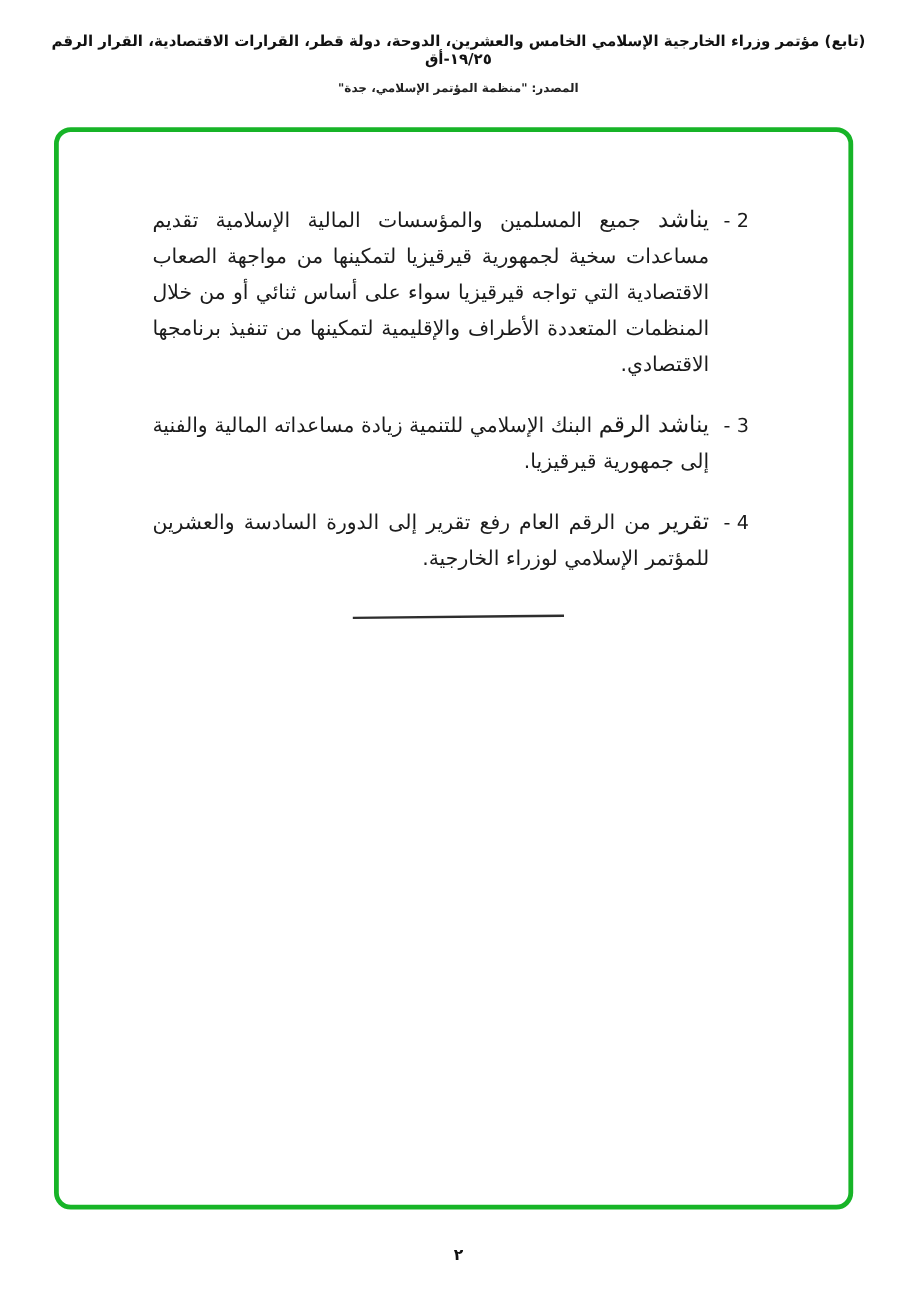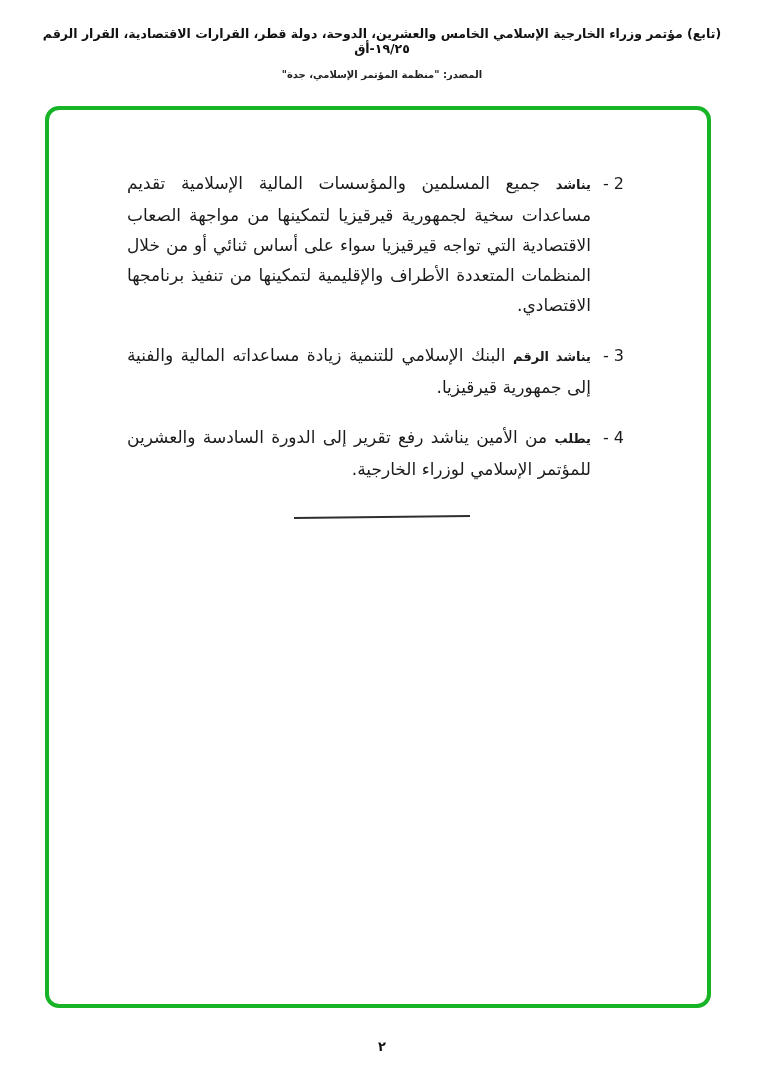--- a/index.html
+++ b/index.html
@@ -71,22 +71,22 @@
     direction: ltr;
     text-align: left;
     font-size: 16px;
     padding-top: 1px;
     white-space: nowrap;
   }
   .item .text {
     flex: 1;
   }
   .item .lead {
-    font-weight: bold;
-    font-size: 13px;
+    font-weight: normal;
+    font-size: 19px;
     letter-spacing: 0.5px;
   }
   .divider {
     width: 176px;
     border-top: 2px solid #2e2e2e;
     margin: 32px auto 0 auto;
     transform: rotate(-0.6deg);
   }
   
   .page-number {
@@ -118,21 +118,21 @@
         <div class="text"><span class="lead">يناشد</span> <span>جميع المسلمين والمؤسسات المالية الإسلامية تقديم مساعدات سخية لجمهورية قيرقيزيا لتمكينها من مواجهة الصعاب الاقتصادية التي تواجه قيرقيزيا سواء على أساس ثنائي أو من خلال المنظمات المتعددة الأطراف والإقليمية لتمكينها من تنفيذ برنامجها الاقتصادي.</span></div>
       </div>
 
       <div class="item">
         <div class="marker">- 3</div>
         <div class="text"><span class="lead">يناشد الرقم</span> <span>البنك الإسلامي للتنمية زيادة مساعداته المالية والفنية إلى جمهورية قيرقيزيا.</span></div>
       </div>
 
       <div class="item">
         <div class="marker">- 4</div>
-        <div class="text"><span class="lead">يطلب</span> <span>من الأمين يناشد رفع تقرير إلى الدورة السادسة والعشرين للمؤتمر الإسلامي لوزراء الخارجية.</span></div>
+        <div class="text"><span class="lead">تقرير</span> <span>من الرقم العام رفع تقرير إلى الدورة السادسة والعشرين للمؤتمر الإسلامي لوزراء الخارجية.</span></div>
       </div>
 
       <div class="divider"></div>
 
     </div>
   </div>
 
   <div class="page-number">٢</div>
 
 </div>

